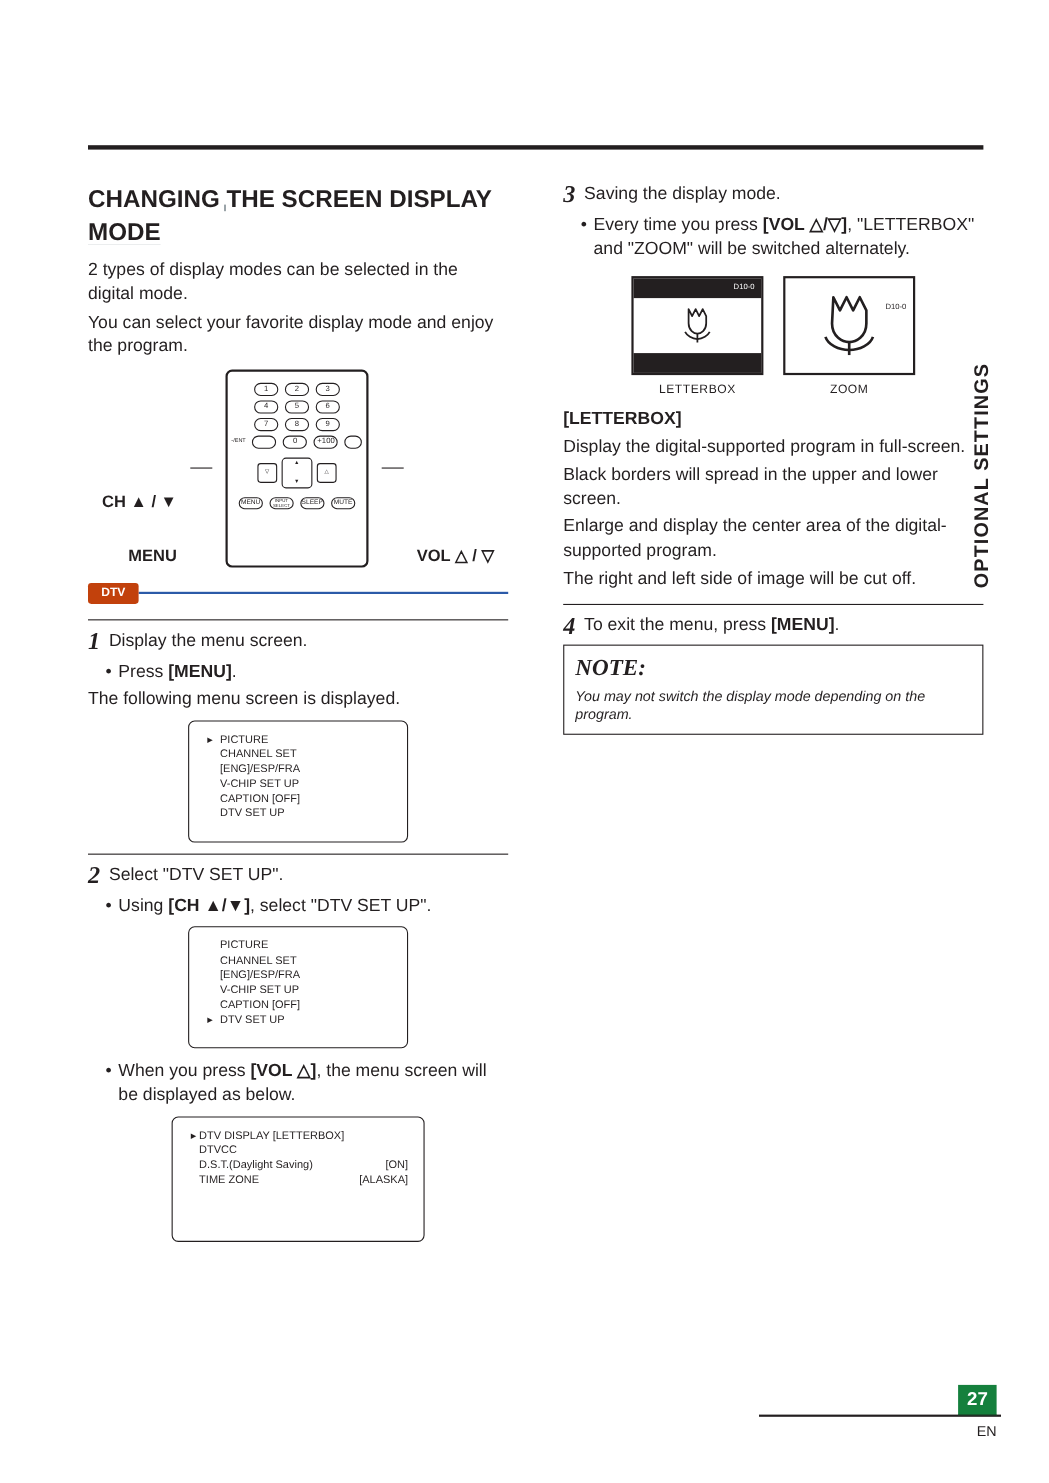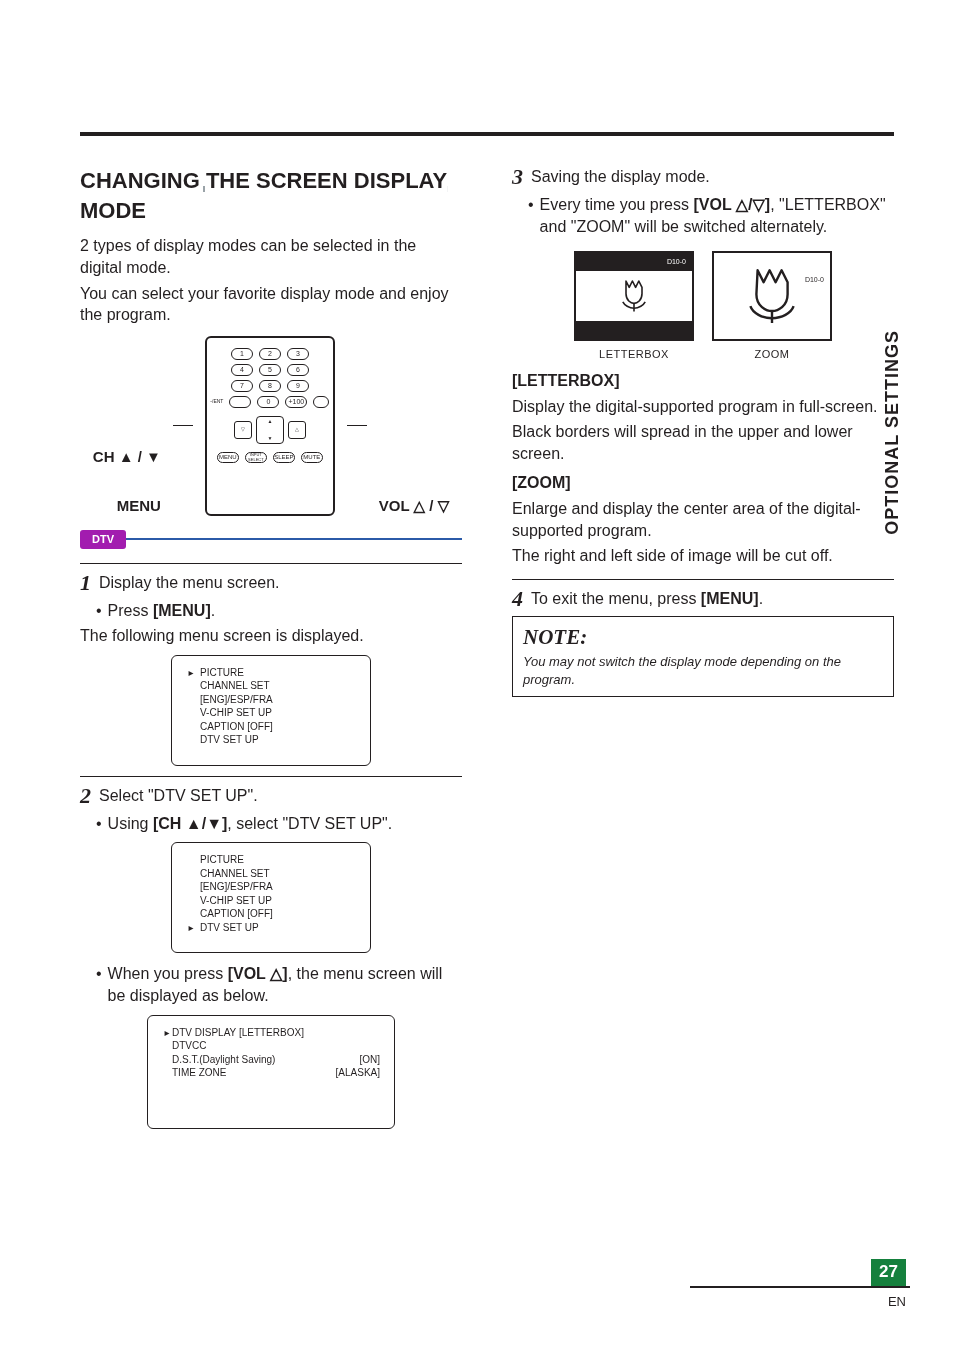--- a/index.html
+++ b/index.html
@@ -54,21 +54,21 @@
   }
   .numrow { display: flex; gap: 6px; }
   .numbtn { width: 22px; height: 12px; border: 1.2px solid #231f20; border-radius: 8px; display: flex; align-items: center; justify-content: center; font-size: 7px; }
   .crossbtn { width: 28px; height: 28px; border: 1.2px solid #231f20; border-radius: 4px; display: flex; align-items: center; justify-content: center; position: relative; }
   .crossbtn::before, .crossbtn::after { content: ""; position: absolute; background: transparent; }
   .bottomrow { display: flex; gap: 6px; margin-top: 4px; }
   .pillbtn { width: 22px; height: 11px; border: 1.2px solid #231f20; border-radius: 8px; font-size: 6px; display: flex; align-items: center; justify-content: center; }
 
   .dtv-tag {
     display: inline-block;
-    background: #a21caf;
+    background: #c2410c;
     color: #fff;
     font-size: 11px;
     font-weight: bold;
     padding: 2px 12px;
     border-radius: 3px;
     position: relative;
   }
   .dtv-line-wrap { display: flex; align-items: center; gap: 0; margin: 6px 0 14px 0; }
   .dtv-line-wrap .line { flex: 1; height: 2px; background: #2b5aa8; }
 
@@ -305,21 +305,21 @@
         </div>
     </div>
 
     <div class="bullet-line">
       <span class="bullet-dot"></span>
       <span>
         <span>When you press </span><b>[VOL △]</b><span>, the menu screen will be displayed as below.</span>
       </span>
     </div>
 
-    <div class="menu-screen" style="width:248px;">
+    <div class="menu-screen" style="width:230px;">
       <div class="kv">
           <span><span class="ptr" style="display:inline-block;width:10px;">▸</span><span>DTV DISPLAY</span> <span>[LETTERBOX]</span></span>
         </div>
       <div class="kv">
           <span><span class="ptr" style="display:inline-block;width:10px;"></span><span>DTVCC</span></span>
           <span class="v"></span>
         </div>
       <div class="kv">
           <span><span class="ptr" style="display:inline-block;width:10px;"></span><span>D.S.T.(Daylight Saving)</span></span>
           <span class="v">[ON]</span>
@@ -377,21 +377,20 @@
           </span>
         </div>
         <div class="fig-caption">ZOOM</div>
       </div>
     </div>
 
     <div class="mode-head">[LETTERBOX]</div>
     <p class="body mode-body">Display the digital-supported program in full-screen.</p>
     <p class="body mode-body">Black borders will spread in the upper and lower screen.</p>
 
-    <div class="mode-head">[ZOOM]</div>
     <p class="body mode-body">Enlarge and display the center area of the digital-supported program.</p>
     <p class="body mode-body">The right and left side of image will be cut off.</p>
 
     <hr class="thin-divider">
 
     <div class="step-line">
       <span class="step-num">4</span>
       <span class="step-text">
         <span>To exit the menu, press </span><b>[MENU]</b><span>.</span>
       </span>

